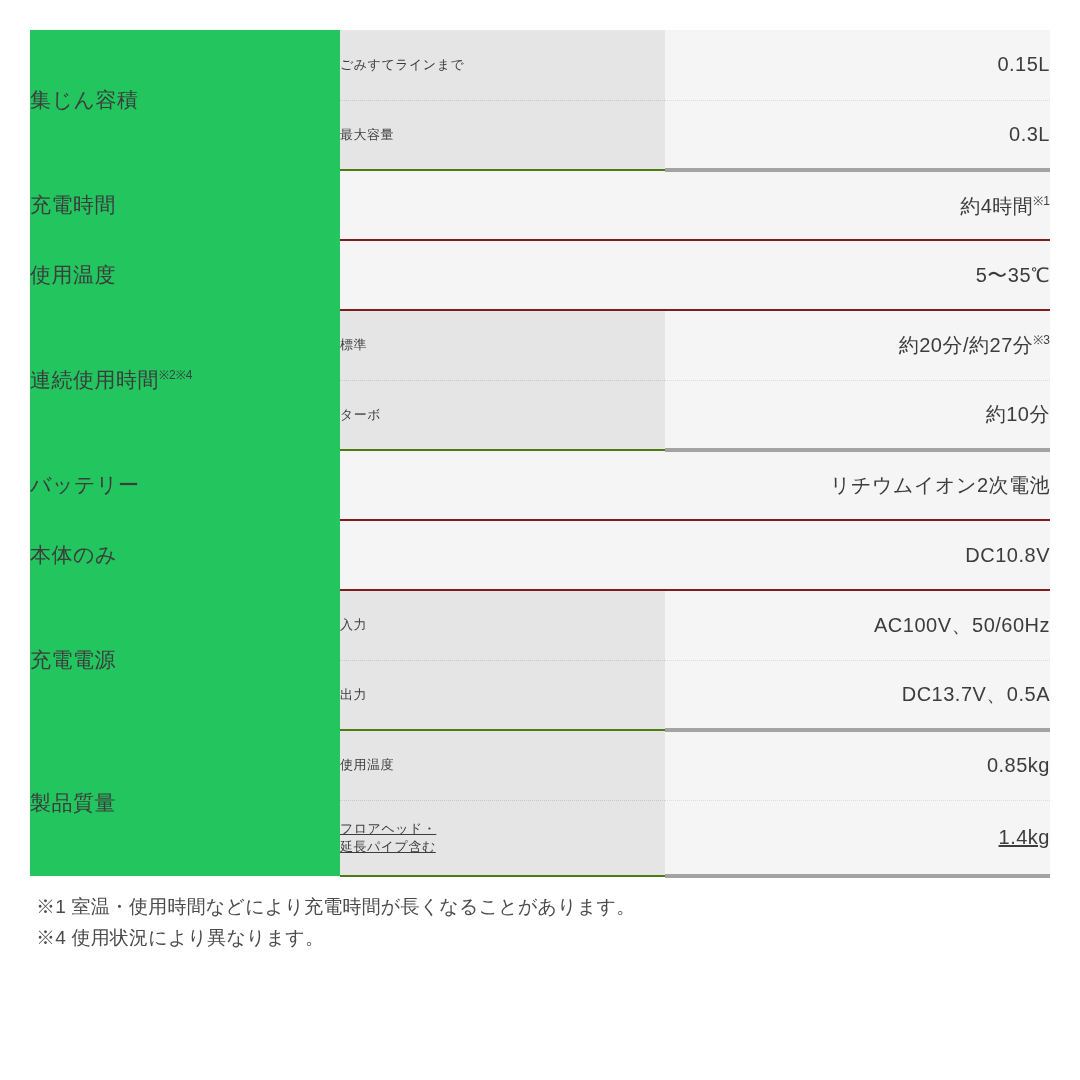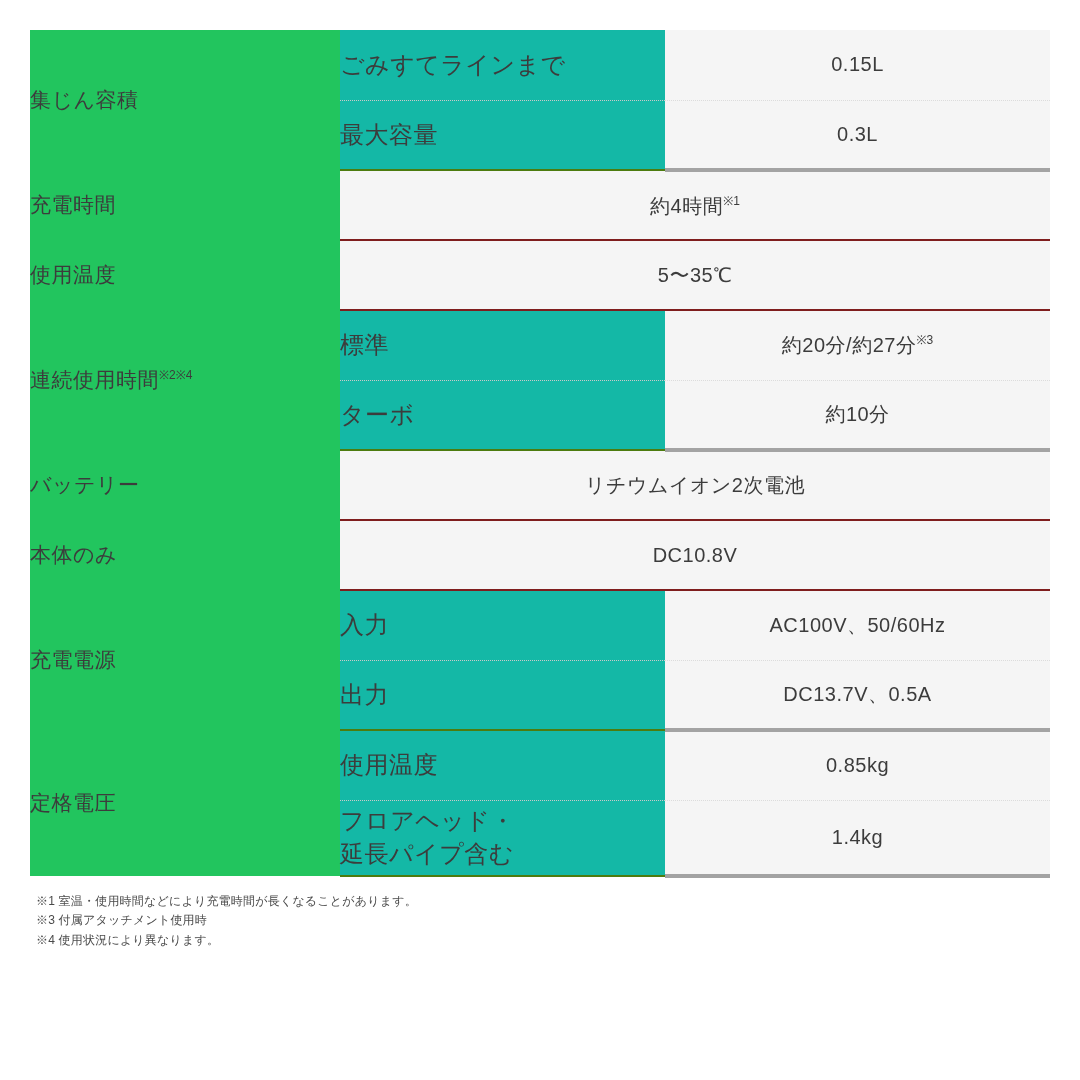--- a/index.html
+++ b/index.html
@@ -39,72 +39,73 @@
     background: #22c55e;
     color: #3c3c3c;
     font-size: 21px;
     letter-spacing: 0.5px;
     padding-left: 38px;
     box-sizing: border-box;
     border-bottom: 2px solid #ffffff;
   }
   .sub {
     width: 325px;
-    background: #14b8a6;
-    color: #3c3c3c;
-    font-size: 24px;
+    background: #e5e5e5;
+    color: #3c3c3c;
+    font-size: 13px;
     letter-spacing: 0.5px;
     padding-left: 35px;
     box-sizing: border-box;
   }
   .sub.dashed {
     border-bottom: 1px dotted #c9c9c9;
   }
   .sub.last {
     border-bottom: 2px solid #4d7c0f;
   }
   .val {
     background: #f5f5f5;
     color: #3c3c3c;
     font-size: 20px;
-    text-align: center;
+    text-align: right;
     letter-spacing: 0.5px;
     box-sizing: border-box;
   }
   .val.dashed {
     border-bottom: 1px dotted #dcdcdc;
   }
   .val.last {
     border-bottom: 4px solid #a3a3a3;
   }
   .val.full {
     border-bottom: 2px solid #7f1d1d;
   }
   .row-h {
     height: 70px;
   }
   .row-h-tall {
     height: 76px;
+    text-decoration: underline;
   }
   .note-mark {
     font-size: 12px;
     vertical-align: super;
     letter-spacing: 0;
   }
   .two-line {
     line-height: 1.35;
   }
   .footnotes {
     width: 1020px;
     margin: 14px auto 0 auto;
     padding-left: 6px;
     box-sizing: border-box;
   }
   .footnote {
-    font-size: 12px;
+    font-size: 19px;
     color: #4a4a4a;
     line-height: 1.62;
     letter-spacing: 0.2px;
     white-space: nowrap;
   }
 </style>
 </head>
 <body>
 
 <div class="page">
@@ -203,21 +204,21 @@
         <td class="sub last">
           <span>出力</span>
         </td>
         <td class="val last">
           <span>DC13.7V、0.5A</span>
         </td>
       </tr>
 
       <tr class="row-h">
         <td class="lbl" rowspan="2">
-          <span>定格電圧</span>
+          <span>製品質量</span>
         </td>
         <td class="sub dashed">
           <span>使用温度</span>
         </td>
         <td class="val dashed">
           <span>0.85kg</span>
         </td>
       </tr>
       <tr class="row-h-tall">
         <td class="sub last">
@@ -227,17 +228,16 @@
         <td class="val last">
           <span>1.4kg</span>
         </td>
       </tr>
 
     </tbody>
   </table>
 
   <div class="footnotes">
     <div class="footnote">※1 室温・使用時間などにより充電時間が長くなることがあります。</div>
-    <div class="footnote">※3 付属アタッチメント使用時</div>
     <div class="footnote">※4 使用状況により異なります。</div>
   </div>
 
 </div>
 
 </body></html>

